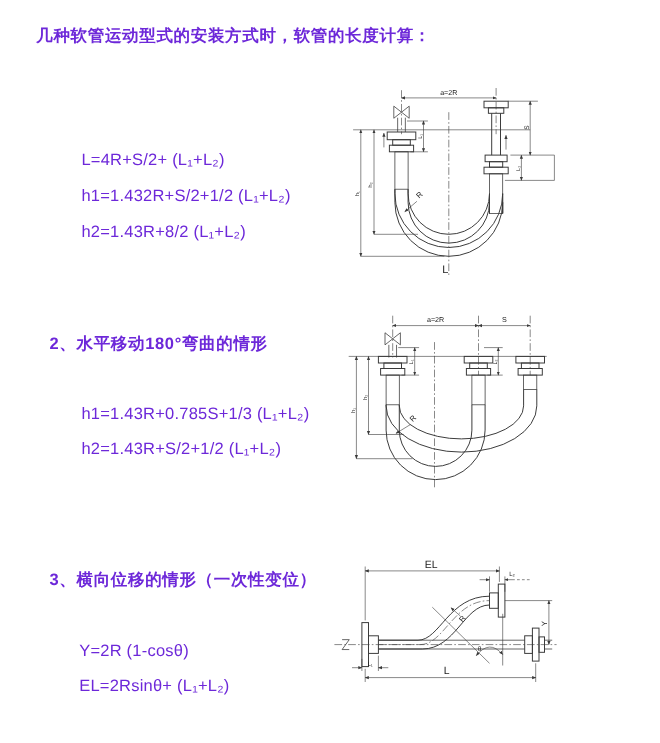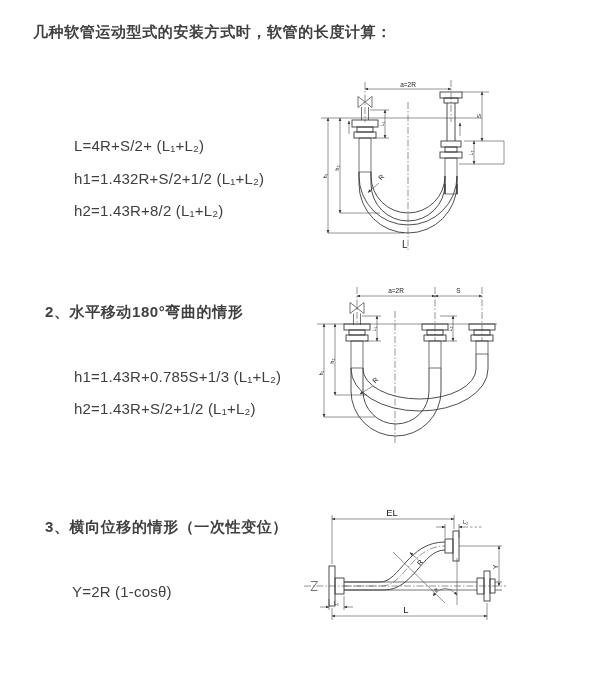--- a/index.html
+++ b/index.html
@@ -1,17 +1,17 @@
 <!DOCTYPE html>
 <html><head>
 <meta charset="utf-8">
 <style>
   html,body{margin:0;padding:0;background:#ffffff;}
   .page{position:relative;width:600px;height:675px;background:#ffffff;overflow:hidden;
-        font-family:"Liberation Sans","DejaVu Sans",sans-serif;color:#404040;}
+        font-family:"Liberation Sans","DejaVu Sans",sans-serif;color:#6d28d9;}
   .title{position:absolute;left:33px;top:23px;font-size:15px;font-weight:bold;letter-spacing:.6px;}
   .heading{position:absolute;font-size:15px;font-weight:bold;letter-spacing:.6px;}
   .formula{position:absolute;font-size:15px;letter-spacing:.2px;}
   svg{position:absolute;}
   svg .s{stroke:#3a3a3a;stroke-width:.9;fill:none;}
   svg .s7{stroke:#3a3a3a;stroke-width:.7;fill:none;}
   svg .thin{stroke:#3a3a3a;stroke-width:.55;fill:none;}
   svg .dim{stroke:#3a3a3a;stroke-width:.55;fill:none;}
   svg .cl{stroke:#3a3a3a;stroke-width:.55;fill:none;stroke-dasharray:7 2 1.5 2;}
   svg .dash{stroke-dasharray:2.5 2;}
@@ -27,20 +27,21 @@
   <div class="formula" style="left:74px;top:137px;">L=4R+S/2+ (L₁+L₂)</div>
   <div class="formula" style="left:74px;top:170px;">h1=1.432R+S/2+1/2 (L₁+L₂)</div>
   <div class="formula" style="left:74px;top:202px;">h2=1.43R+8/2 (L₁+L₂)</div>
 
   <div class="heading" style="left:45px;top:303px;">2、水平移动180°弯曲的情形</div>
   <div class="formula" style="left:74px;top:368px;">h1=1.43R+0.785S+1/3 (L₁+L₂)</div>
   <div class="formula" style="left:74px;top:400px;">h2=1.43R+S/2+1/2 (L₁+L₂)</div>
 
   <div class="heading" style="left:45px;top:518px;text-align:center;">3、横向位移的情形（一次性变位）</div>
   <div class="formula" style="left:72px;top:583px;">Y=2R (1-cosθ)</div>
+  <div class="formula" style="left:72px;top:615px;">EL=2Rsinθ+ (L₁+L₂)</div>
 
   <svg style="left:308px;top:76px;" width="292" height="188" viewBox="0 0 292 188">
     <defs>
       <marker id="ar1" markerWidth="7" markerHeight="7" refX="8.5" refY="5" viewBox="0 0 10 10" orient="auto-start-reverse">
         <path d="M0,1.2 L9.5,5 L0,8.8 Z" fill="#3a3a3a"></path>
       </marker>
       <pattern id="hp1" width="3.5" height="3.5" patternUnits="userSpaceOnUse">
         <path d="M0,0 L3.5,3.5 M3.5,0 L0,3.5" stroke="#4a4a4a" stroke-width="0.4"></path>
       </pattern>
     </defs>

